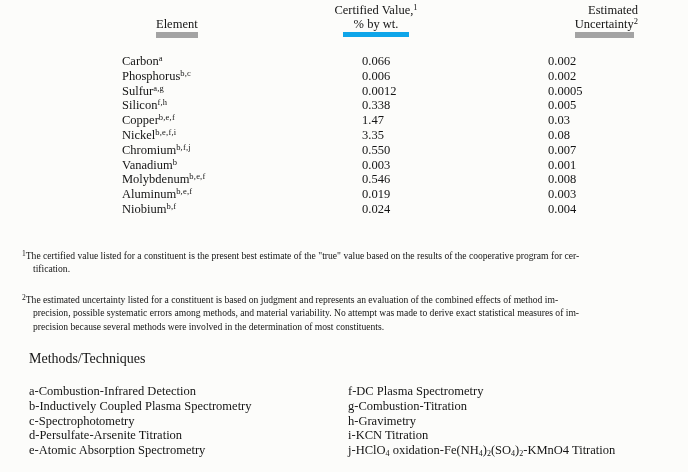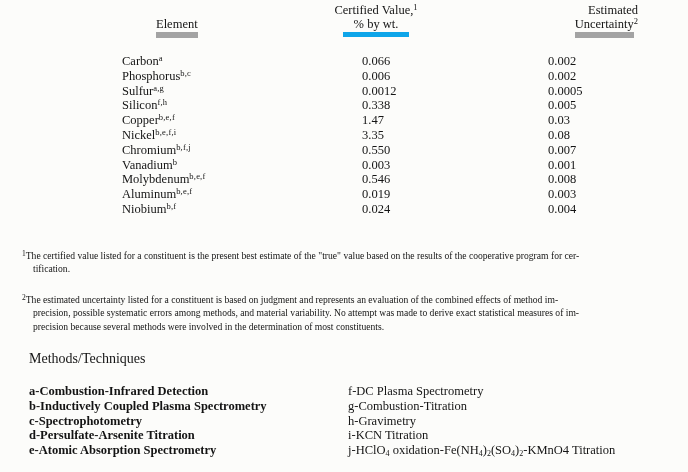--- a/index.html
+++ b/index.html
@@ -34,21 +34,21 @@
   
   .footnotes{position:absolute;left:22px;top:249px;width:660px;font-size:9.6px;line-height:13.4px;}
   .footnote{margin-bottom:17px;}
   .fn-line{white-space:nowrap;}
   .fn-cont{margin-left:11px;}
   sup.fsup{font-size:7.5px;line-height:0;vertical-align:3px;}
 
   
   .methods-heading{left:29px;top:351px;font-size:14px;}
   .methods-col{position:absolute;top:384px;font-size:12.5px;line-height:14.8px;}
-  .methods-left{left:29px;font-weight:bold;}
+  .methods-left{left:29px;}
   .methods-right{left:348px;}
   .method-item{white-space:nowrap;}
   .sub{font-size:8px;vertical-align:-2px;line-height:0;}
 </style>
 </head>
 <body>
 
 <div class="abs col-head col-head-1">
   <span class="u">Element</span>
 </div>

